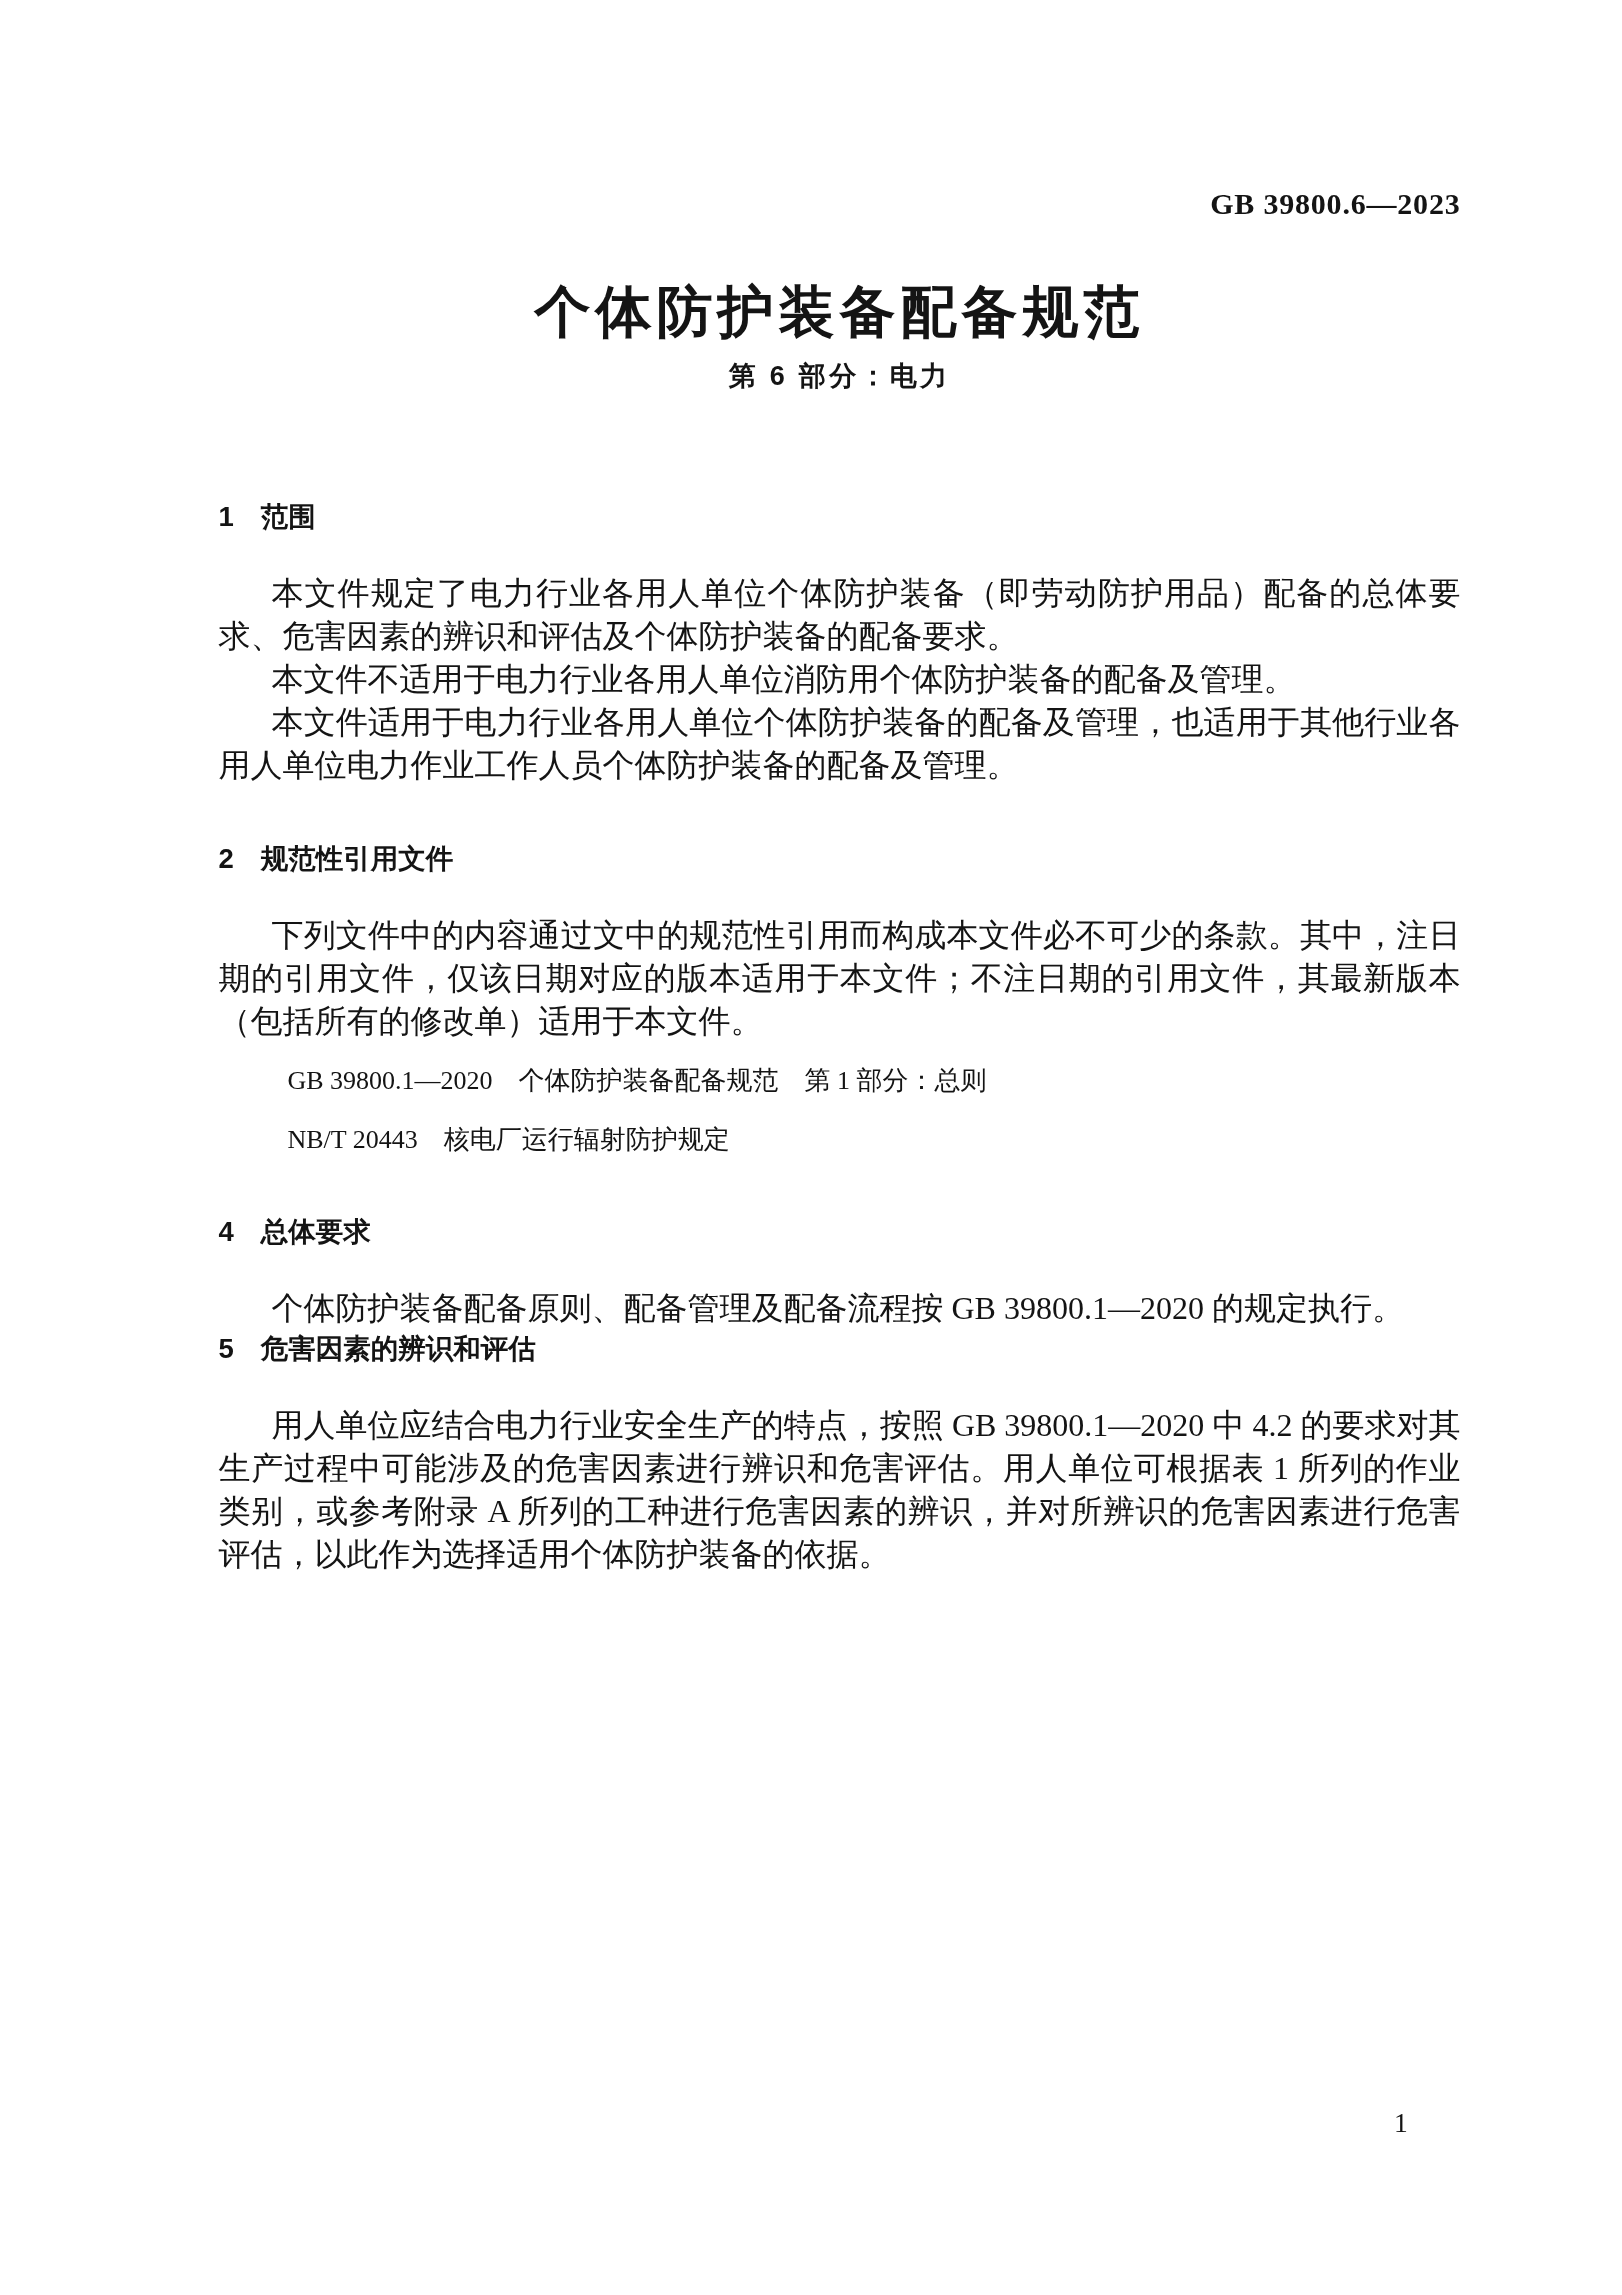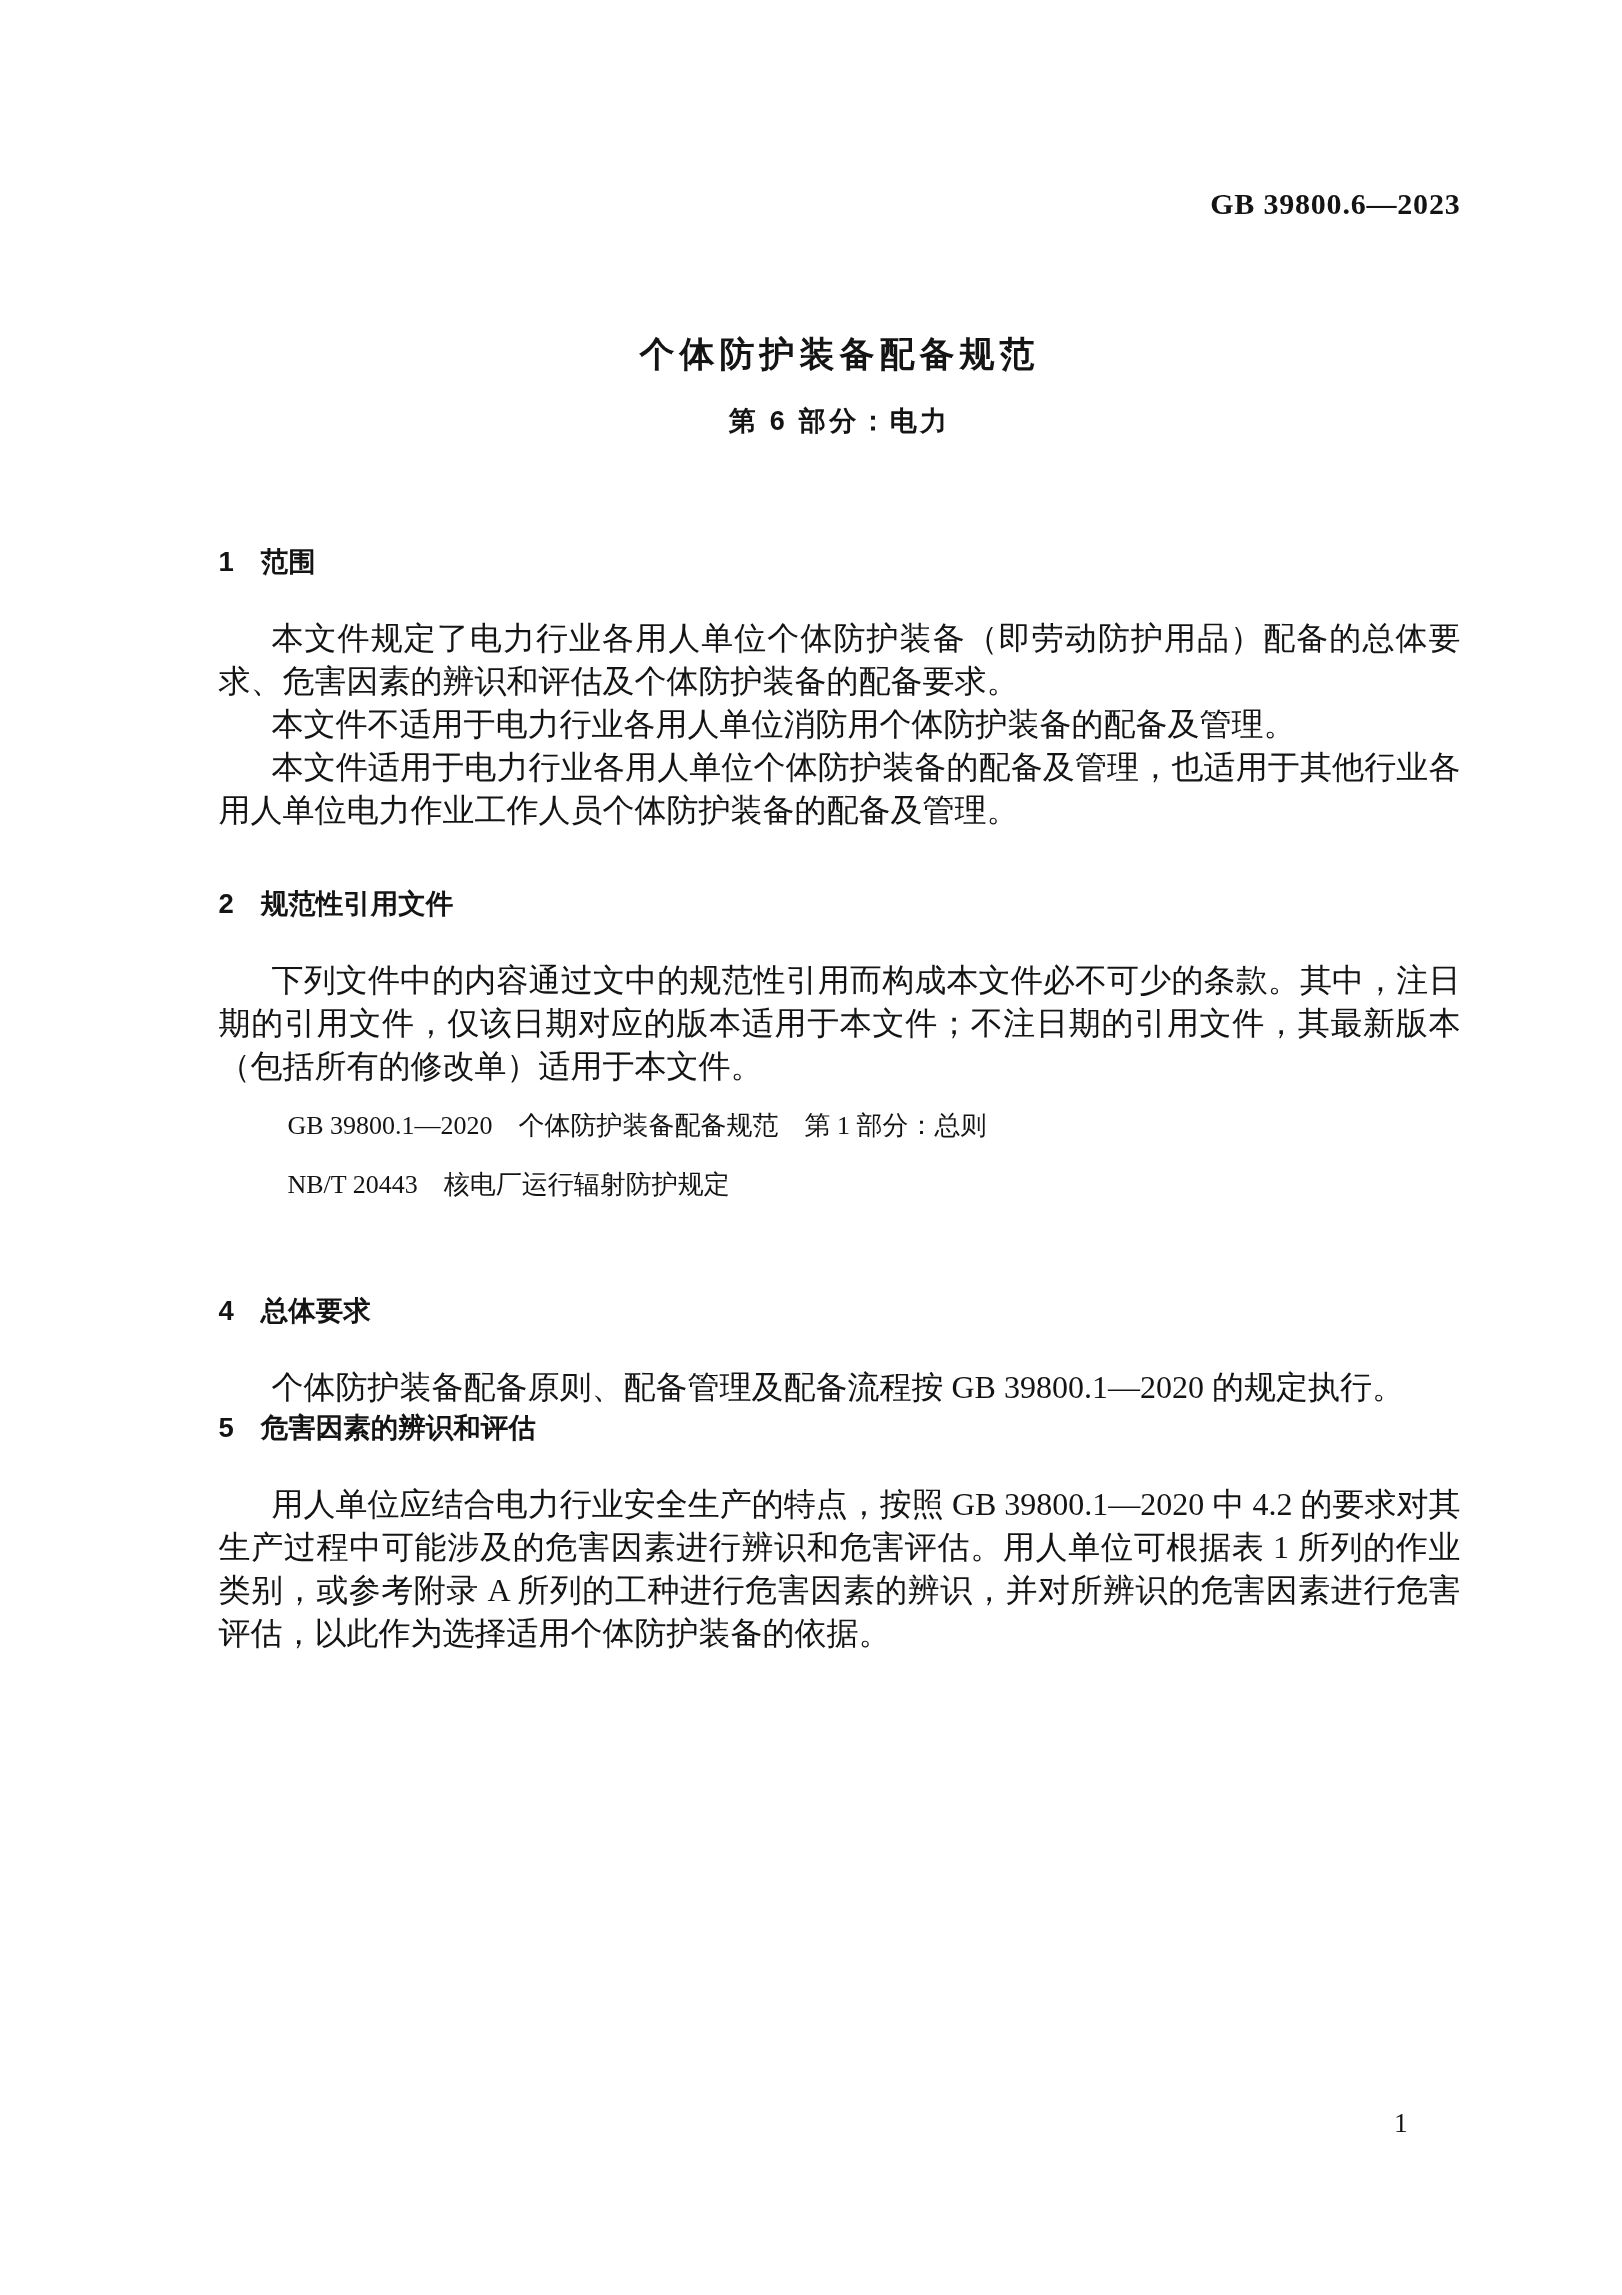--- a/index.html
+++ b/index.html
@@ -25,25 +25,25 @@
   .doc-code {
     padding-top: 186px;
     text-align: right;
     font-family: "Liberation Serif", serif;
     font-weight: bold;
     font-size: 30px;
     line-height: 35px;
     letter-spacing: 0.8px;
   }
   .title-main {
-    margin-top: 110px;
+    margin-top: 65px;
     text-align: center;
-    font-family: Liberation Mono, monospace;
+    font-family: Liberation Serif, serif;
     font-weight: bold;
-    font-size: 35px;
+    font-size: 56px;
     line-height: 52px;
     letter-spacing: 5px;
   }
   .title-sub {
     margin-top: 15px;
     text-align: center;
     font-family: "Liberation Sans", sans-serif;
     font-weight: bold;
     font-size: 27px;
     line-height: 47px;
@@ -55,21 +55,21 @@
     font-size: 27.5px;
     line-height: 37px;
   }
   .section-heading .sec-num {
     display: inline-block;
     margin-right: 27px;
   }
   .mt-s1 { margin-top: 98px; }
   .mt-s2 { margin-top: 53px; }
   .mt-s3 { margin-top: 60px; }
-  .mt-s4 { margin-top: 86px; }
+  .mt-s4 { margin-top: 52px; }
   .mt-s5 { }
   p.body {
     margin: 0;
     font-family: "Liberation Serif", serif;
     font-size: 32px;
     line-height: 43px;
     text-align: justify;
     text-indent: 53px;
   }
   p.body.first {

